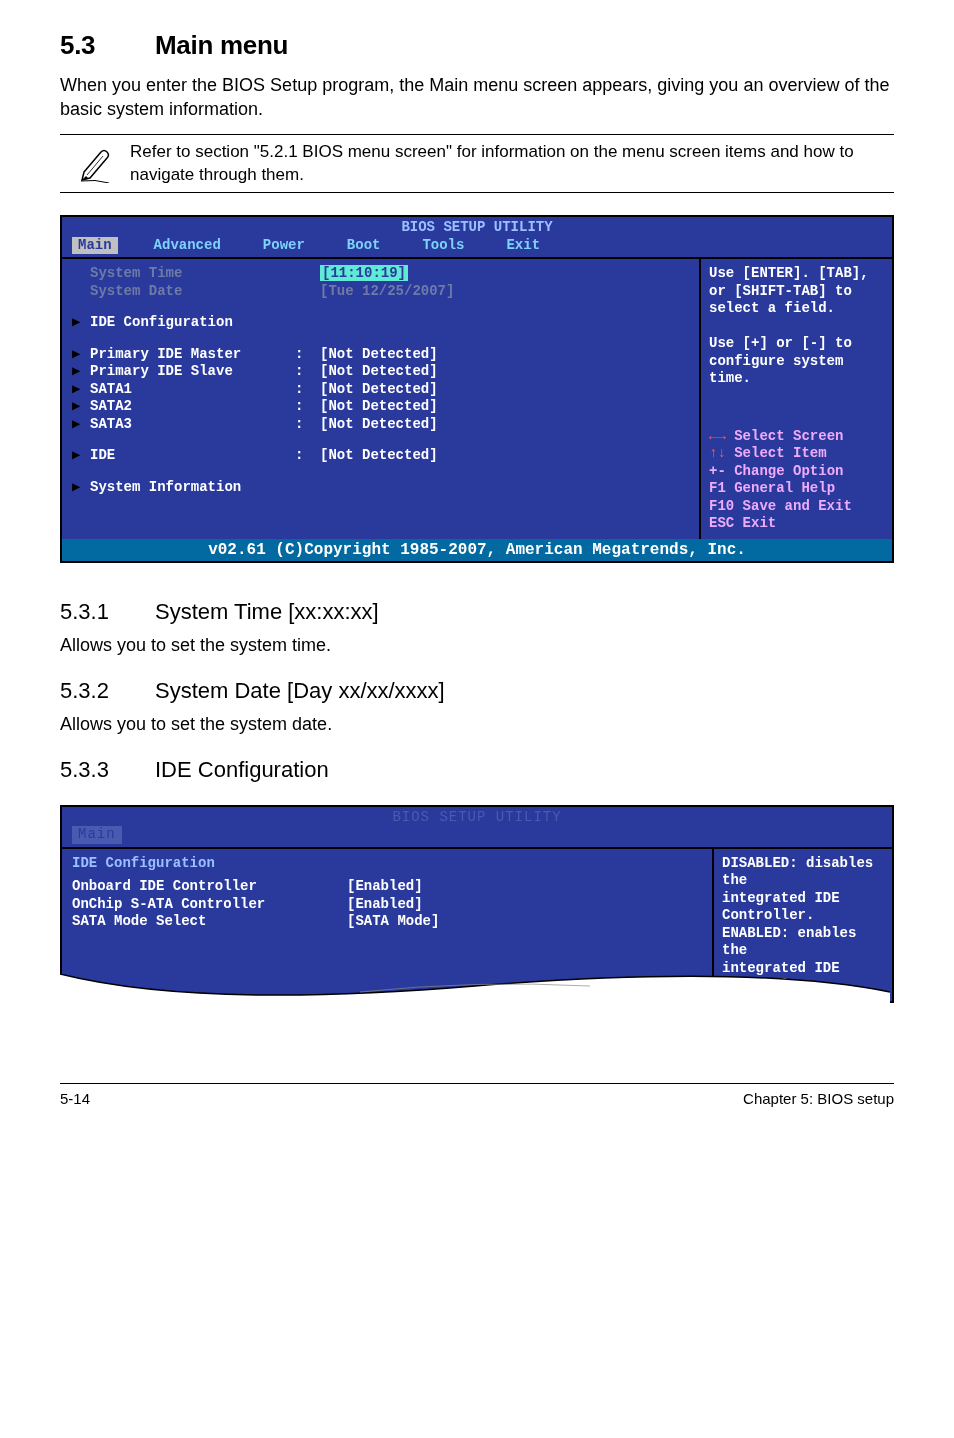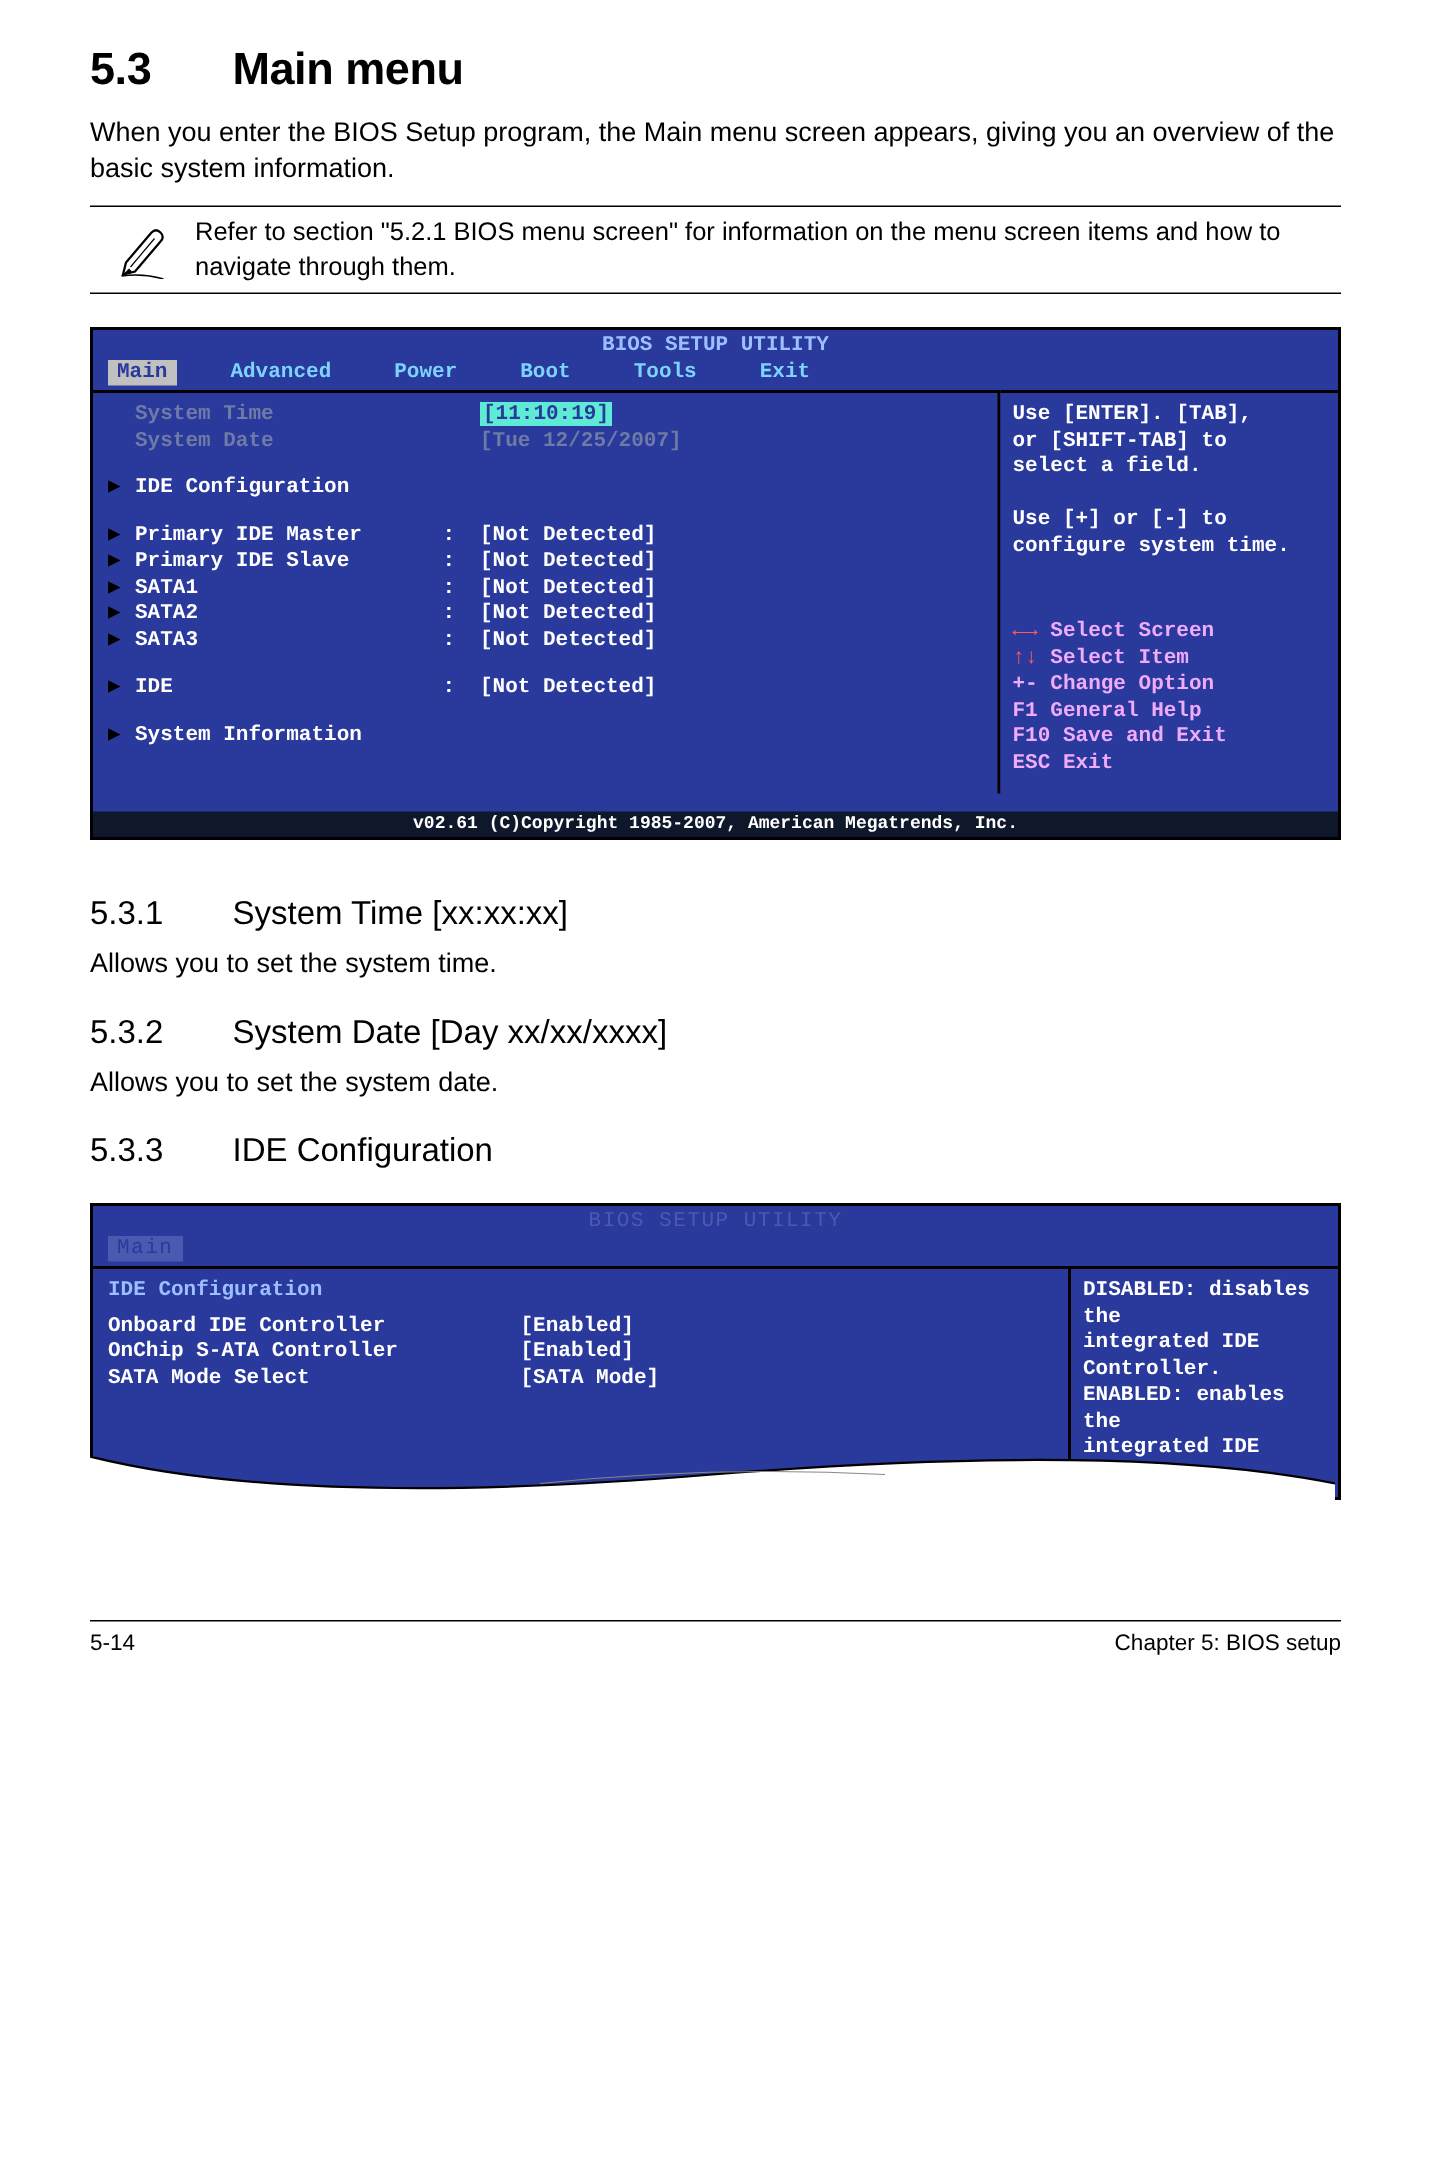--- a/index.html
+++ b/index.html
@@ -5,21 +5,21 @@
   * { box-sizing: border-box; margin: 0; padding: 0; }
   body {
     font-family: Arial, Helvetica, sans-serif;
     background: #fff;
     color: #000;
     width: 954px;
     margin: 0 auto;
     padding: 30px 60px 10px 60px;
   }
   h1.section {
-    font-size: 30px;
+    font-size: 26px;
     font-weight: bold;
     margin-bottom: 12px;
     letter-spacing: -0.3px;
   }
   h1.section .num { display: inline-block; width: 95px; }
   p.intro { font-size: 18px; line-height: 1.35; margin-bottom: 12px; }
   .note-row {
     display: flex;
     align-items: flex-start;
     border-top: 1px solid #000;
@@ -65,40 +65,39 @@
     background: #2a3a9c;
   }
   .bios .left-pane {
     flex: 1;
     background: #2a3a9c;
     border-top: 2px solid #000;
     border-right: 2px solid #000;
     padding: 6px 10px 30px 10px;
   }
   .bios .right-pane {
-    width: 225px;
+    width: 191px;
     background: #2a3a9c;
     border-top: 2px solid #000;
     padding: 6px 8px 6px 8px;
   }
   .bios .row { display: flex; align-items: flex-start; }
   .bios .arrow-cell { width: 18px; color: #000; }
   .bios .label-cell { width: 205px; }
   .bios .colon-cell { width: 25px; }
   .bios .value-cell { flex: 1; }
   .bios .grey { color: #6f7aa6; }
   .bios .sel-bg { background: #5eead4; color: #2a3a9c; padding: 0 2px; }
   .bios .spacer { height: 14px; }
   .bios .footer {
-    background: #0f172a;
+    background: #0369a1;
     color: #fff;
     text-align: center;
     padding: 1px 0;
-    font-size: 12px;
-    margin-top: 12px;
+    font-size: 16px;
   }
   .bios .right-pane .hint-red { color: #ff5a5a; }
   .bios .right-pane .hint-wh { color: #f0abfc; }
   .bios .right-pane .hint-line { margin-top: 0; }
   .bios .right-pane .nav-block { margin-top: 40px; }
 
   
   h2.sub {
     font-size: 22px;
     font-weight: normal;

